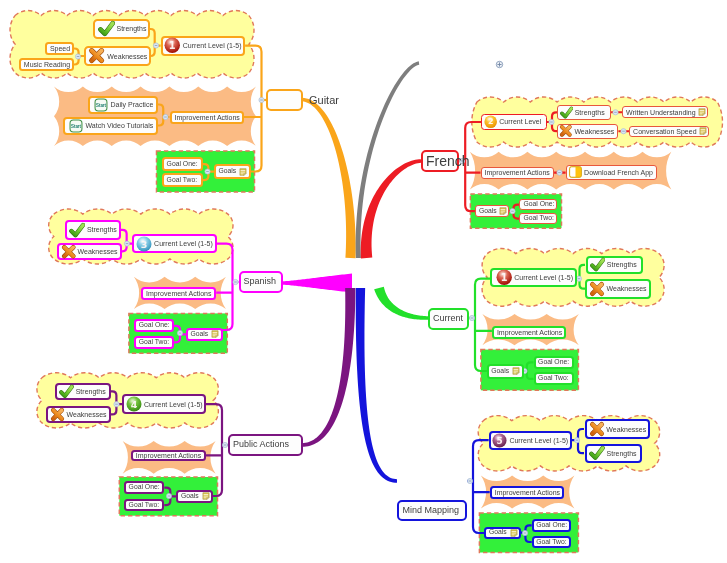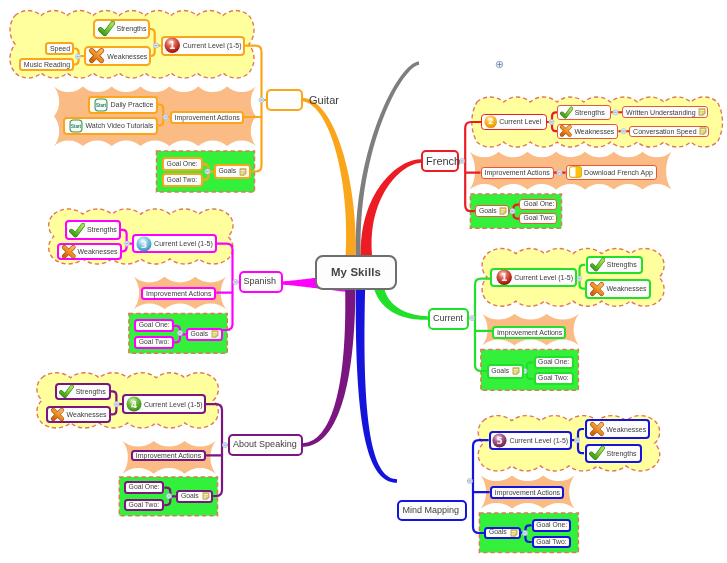--- a/index.html
+++ b/index.html
@@ -114,23 +114,20 @@
       <path d="M572 440.2H578.00M578.00 433.20V449.00M584 429H582.20Q578.00 429 578.00 433.20M578.00 449.00Q578.00 453.2 582.20 453.2H584" stroke="#1414DC" stroke-width="2.2" fill="none" stroke-linecap="butt"></path>
       <path d="M519.2 532.7H525.45M525.45 529.30V538.00M531.7 525.3H529.45Q525.45 525.3 525.45 529.30M525.45 538.00Q525.45 542 529.45 542H531.7" stroke="#1414DC" stroke-width="2.2" fill="none" stroke-linecap="butt"></path>
       <circle cx="470" cy="481" r="2.6" fill="#dbe6f2" stroke="#a9bdd6" stroke-width="0.7"></circle>
       <path d="M468.7 481h2.6" stroke="#7b94b5" stroke-width="0.7"></path>
       <circle cx="577" cy="440.2" r="2.6" fill="#dbe6f2" stroke="#a9bdd6" stroke-width="0.7"></circle>
       <path d="M575.7 440.2h2.6" stroke="#7b94b5" stroke-width="0.7"></path>
       <circle cx="525" cy="533" r="2.6" fill="#dbe6f2" stroke="#a9bdd6" stroke-width="0.7"></circle>
       <path d="M523.7 533h2.6" stroke="#7b94b5" stroke-width="0.7"></path>
     </svg>
   <div id="nodes">
-      <div class="nd" style="left: 315px; top: 255px; width: 82px; height: 35px; border-width: 2.4px; border-color: rgb(110, 110, 110); border-radius: 8px; background: rgb(253, 253, 253); justify-content: center;">
-        <span class="lbl" style="font-size: 11.4px; font-weight: bold; color: rgb(68, 68, 68); letter-spacing: 0.15px;">My Skills</span>
-      </div>
       <div class="nd" style="left: 92.7px; top: 18.6px; width: 57.5px; height: 20.7px; border-width: 2.2px; border-color: rgb(250, 165, 26); border-radius: 4.5px; padding-left: 3.1px; padding-right: 1.5px;">
         <svg class="ico" width="17.3" height="17.3" viewBox="0 0 32 32" style="margin-right: 1.4px;">
           <defs>
             <linearGradient id="cg0" x1="0.1" y1="0.9" x2="0.8" y2="0.05">
               <stop offset="0%" stop-color="#3f9f16"></stop>
               <stop offset="45%" stop-color="#6cc72e"></stop>
               <stop offset="100%" stop-color="#9ede52"></stop>
             </linearGradient>
           </defs>
           <path d="M4.6 17.6 L12.6 25.6 L27.4 5.8" fill="none" stroke="#2b6b10" stroke-width="8.6" stroke-linecap="round" stroke-linejoin="round"></path>
@@ -311,21 +308,21 @@
           </g>
         </svg>
       </div>
       <div class="nd" style="left: 519.4px; top: 199.4px; width: 37.7px; height: 10.6px; border-width: 1.4px; border-color: rgb(232, 87, 60); border-radius: 3px; padding-left: 3px; padding-right: 1.5px;">
         <span class="lbl" style="font-size: 6.8px; color: rgb(61, 61, 61);">Goal One:</span>
       </div>
       <div class="nd" style="left: 519.4px; top: 213.3px; width: 37.7px; height: 10.6px; border-width: 1.4px; border-color: rgb(232, 87, 60); border-radius: 3px; padding-left: 3px; padding-right: 1.5px;">
         <span class="lbl" style="font-size: 6.8px; color: rgb(61, 61, 61);">Goal Two:</span>
       </div>
       <div class="nd" style="left: 421px; top: 150.1px; width: 38px; height: 22.1px; border-width: 2.4px; border-color: rgb(237, 28, 36); border-radius: 5px; padding-left: 3px; padding-right: 1.5px;">
-        <span class="lbl" style="font-size: 11px; color: rgb(61, 61, 61);">French</span>
+        <span class="lbl" style="font-size: 14px; color: rgb(61, 61, 61);">French</span>
       </div>
       <div class="nd" style="left: 132.4px; top: 233.8px; width: 84.2px; height: 19.6px; border-width: 2.2px; border-color: rgb(255, 0, 255); border-radius: 4px; padding-left: 1.5px; padding-right: 1.5px;">
         <svg class="ico" width="16" height="16" viewBox="0 0 32 32" style="margin-right: 2.2px;">
           <defs>
             <radialGradient id="g8" cx="42%" cy="30%" r="78%">
               <stop offset="0%" stop-color="#d6f0fa"></stop>
               <stop offset="38%" stop-color="#86cde6"></stop>
               <stop offset="82%" stop-color="#3f9dc4"></stop>
               <stop offset="100%" stop-color="#2476a0"></stop>
             </radialGradient>
@@ -527,21 +524,21 @@
           <path d="M1.8 1.4 H14.2 V10.4 L10.2 14.6 H1.8 Z" fill="#d9c24f" stroke="#9a8730" stroke-width="1" stroke-linejoin="round"></path>
           <path d="M14.2 10.4 H10.2 V14.6 Z" fill="#fdfbe8" stroke="#9a8730" stroke-width="0.9" stroke-linejoin="round"></path>
           <g stroke="#fdfbe8" stroke-width="1.5" stroke-linecap="round">
             <path d="M4.0 5.0 H11.6"></path>
             <path d="M4.0 8.3 H11.6"></path>
             <path d="M4.0 11.6 H8.4"></path>
           </g>
         </svg>
       </div>
       <div class="nd" style="left: 228.1px; top: 434.4px; width: 74.5px; height: 21.2px; border-width: 2.4px; border-color: rgb(123, 21, 128); border-radius: 5px; padding-left: 3px; padding-right: 1.5px;">
-        <span class="lbl" style="font-size: 9px; color: rgb(61, 61, 61);">About Speaking</span>
+        <span class="lbl" style="font-size: 9px; color: rgb(61, 61, 61);">Public Actions</span>
       </div>
       <div class="nd" style="left: 488.7px; top: 430.7px; width: 83.3px; height: 19.1px; border-width: 2px; border-color: rgb(20, 20, 220); border-radius: 4px; padding-left: 1.5px; padding-right: 1.5px;">
         <svg class="ico" width="15" height="15" viewBox="0 0 32 32" style="margin-right: 2.2px;">
           <defs>
             <radialGradient id="g20" cx="42%" cy="30%" r="78%">
               <stop offset="0%" stop-color="#e0bcd6"></stop>
               <stop offset="38%" stop-color="#a9628f"></stop>
               <stop offset="82%" stop-color="#6f2856"></stop>
               <stop offset="100%" stop-color="#4f1239"></stop>
             </radialGradient>

